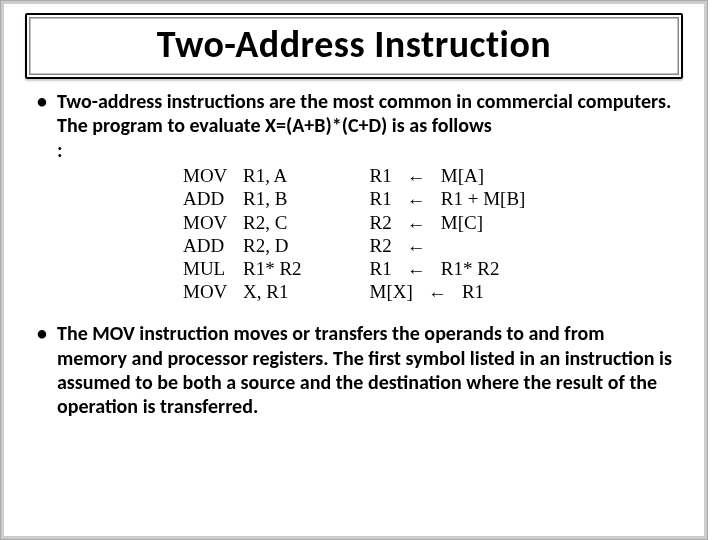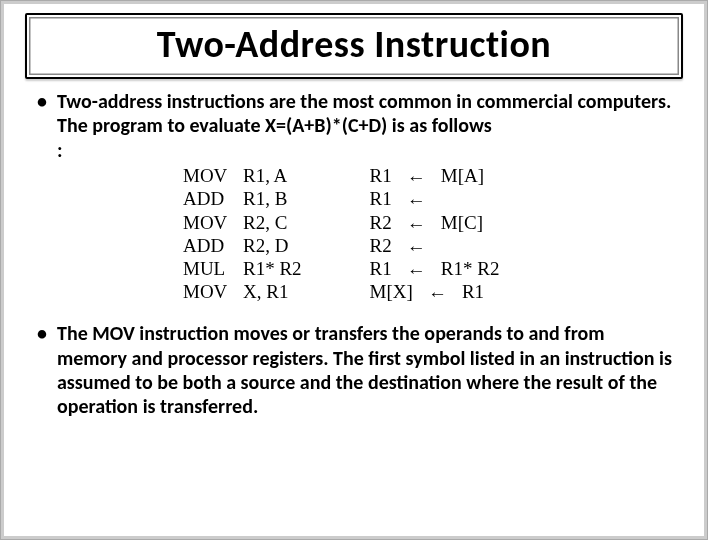--- a/index.html
+++ b/index.html
@@ -101,20 +101,21 @@
           </div>
           <div class="col">
             <div class="ln">
                 <span>R1</span>
                 <span class="arrow">←</span>
                 <span>M[A]</span>
               </div>
             <div class="ln">
                 <span>R1</span>
                 <span class="arrow">←</span>
+                <span>R1 + M[B]</span>
               </div>
             <div class="ln">
                 <span>R2</span>
                 <span class="arrow">←</span>
                 <span>M[C]</span>
               </div>
             <div class="ln">
                 <span>R2</span>
                 <span class="arrow">←</span>
               </div>

